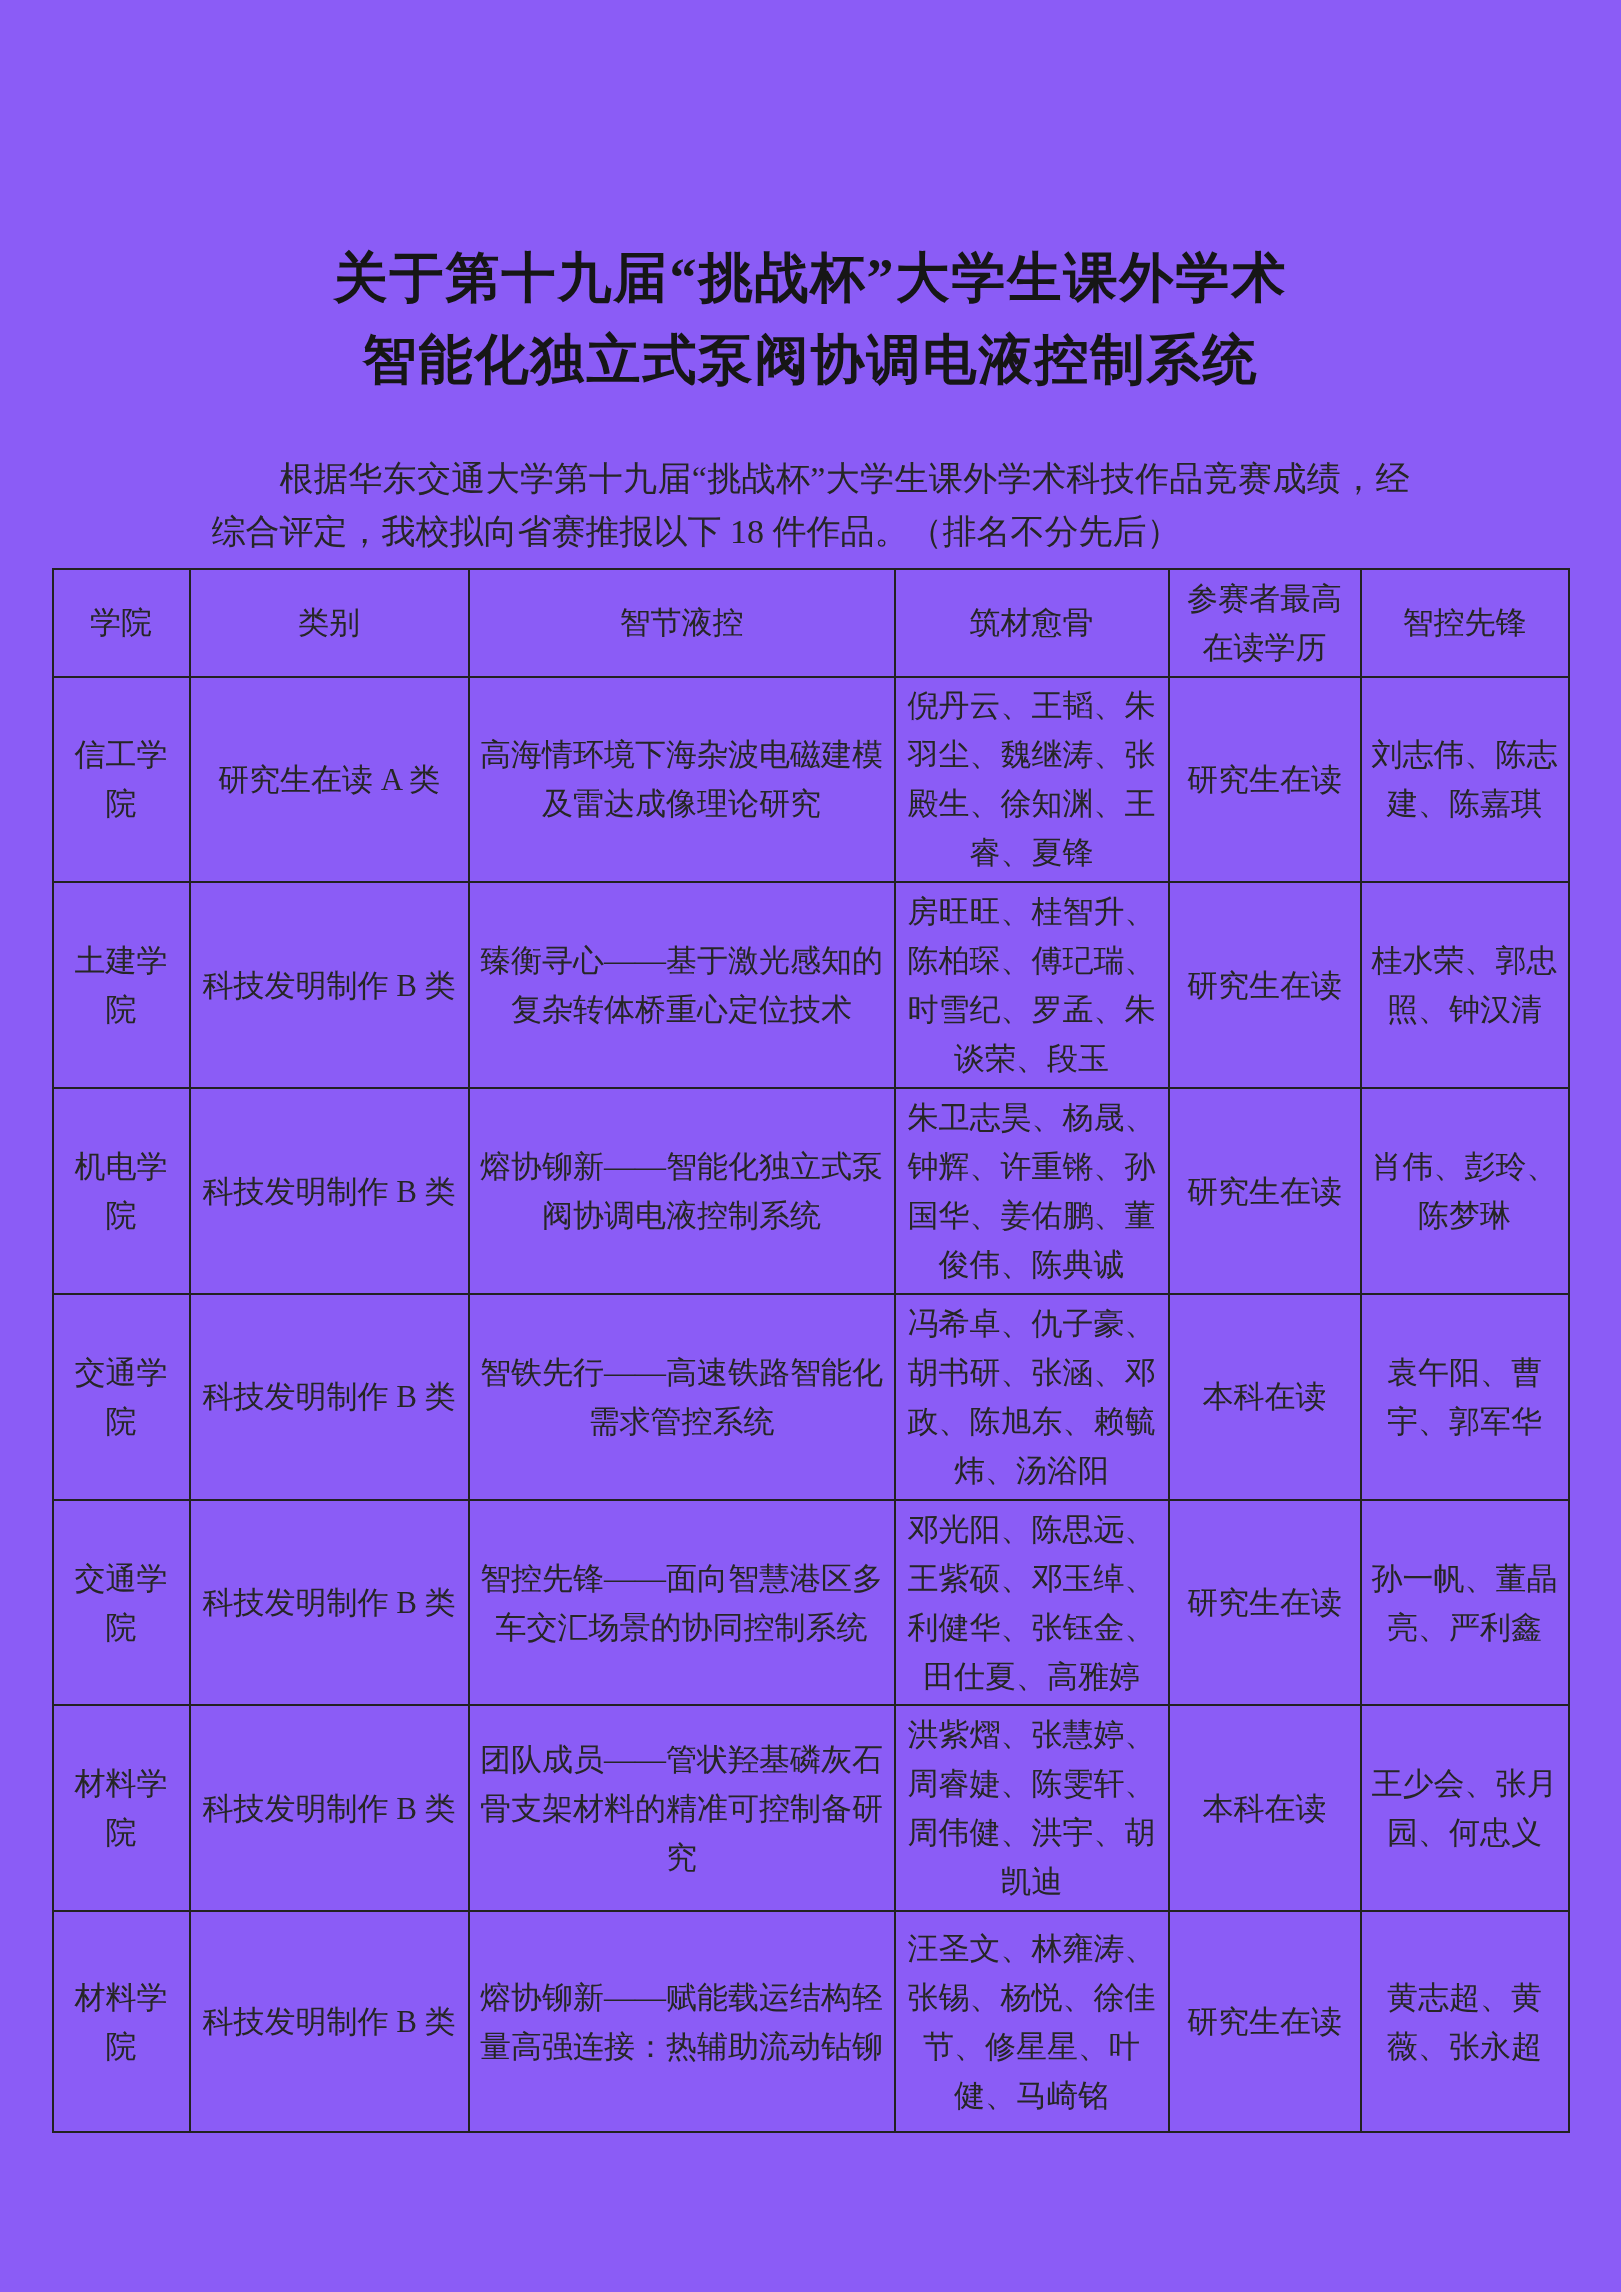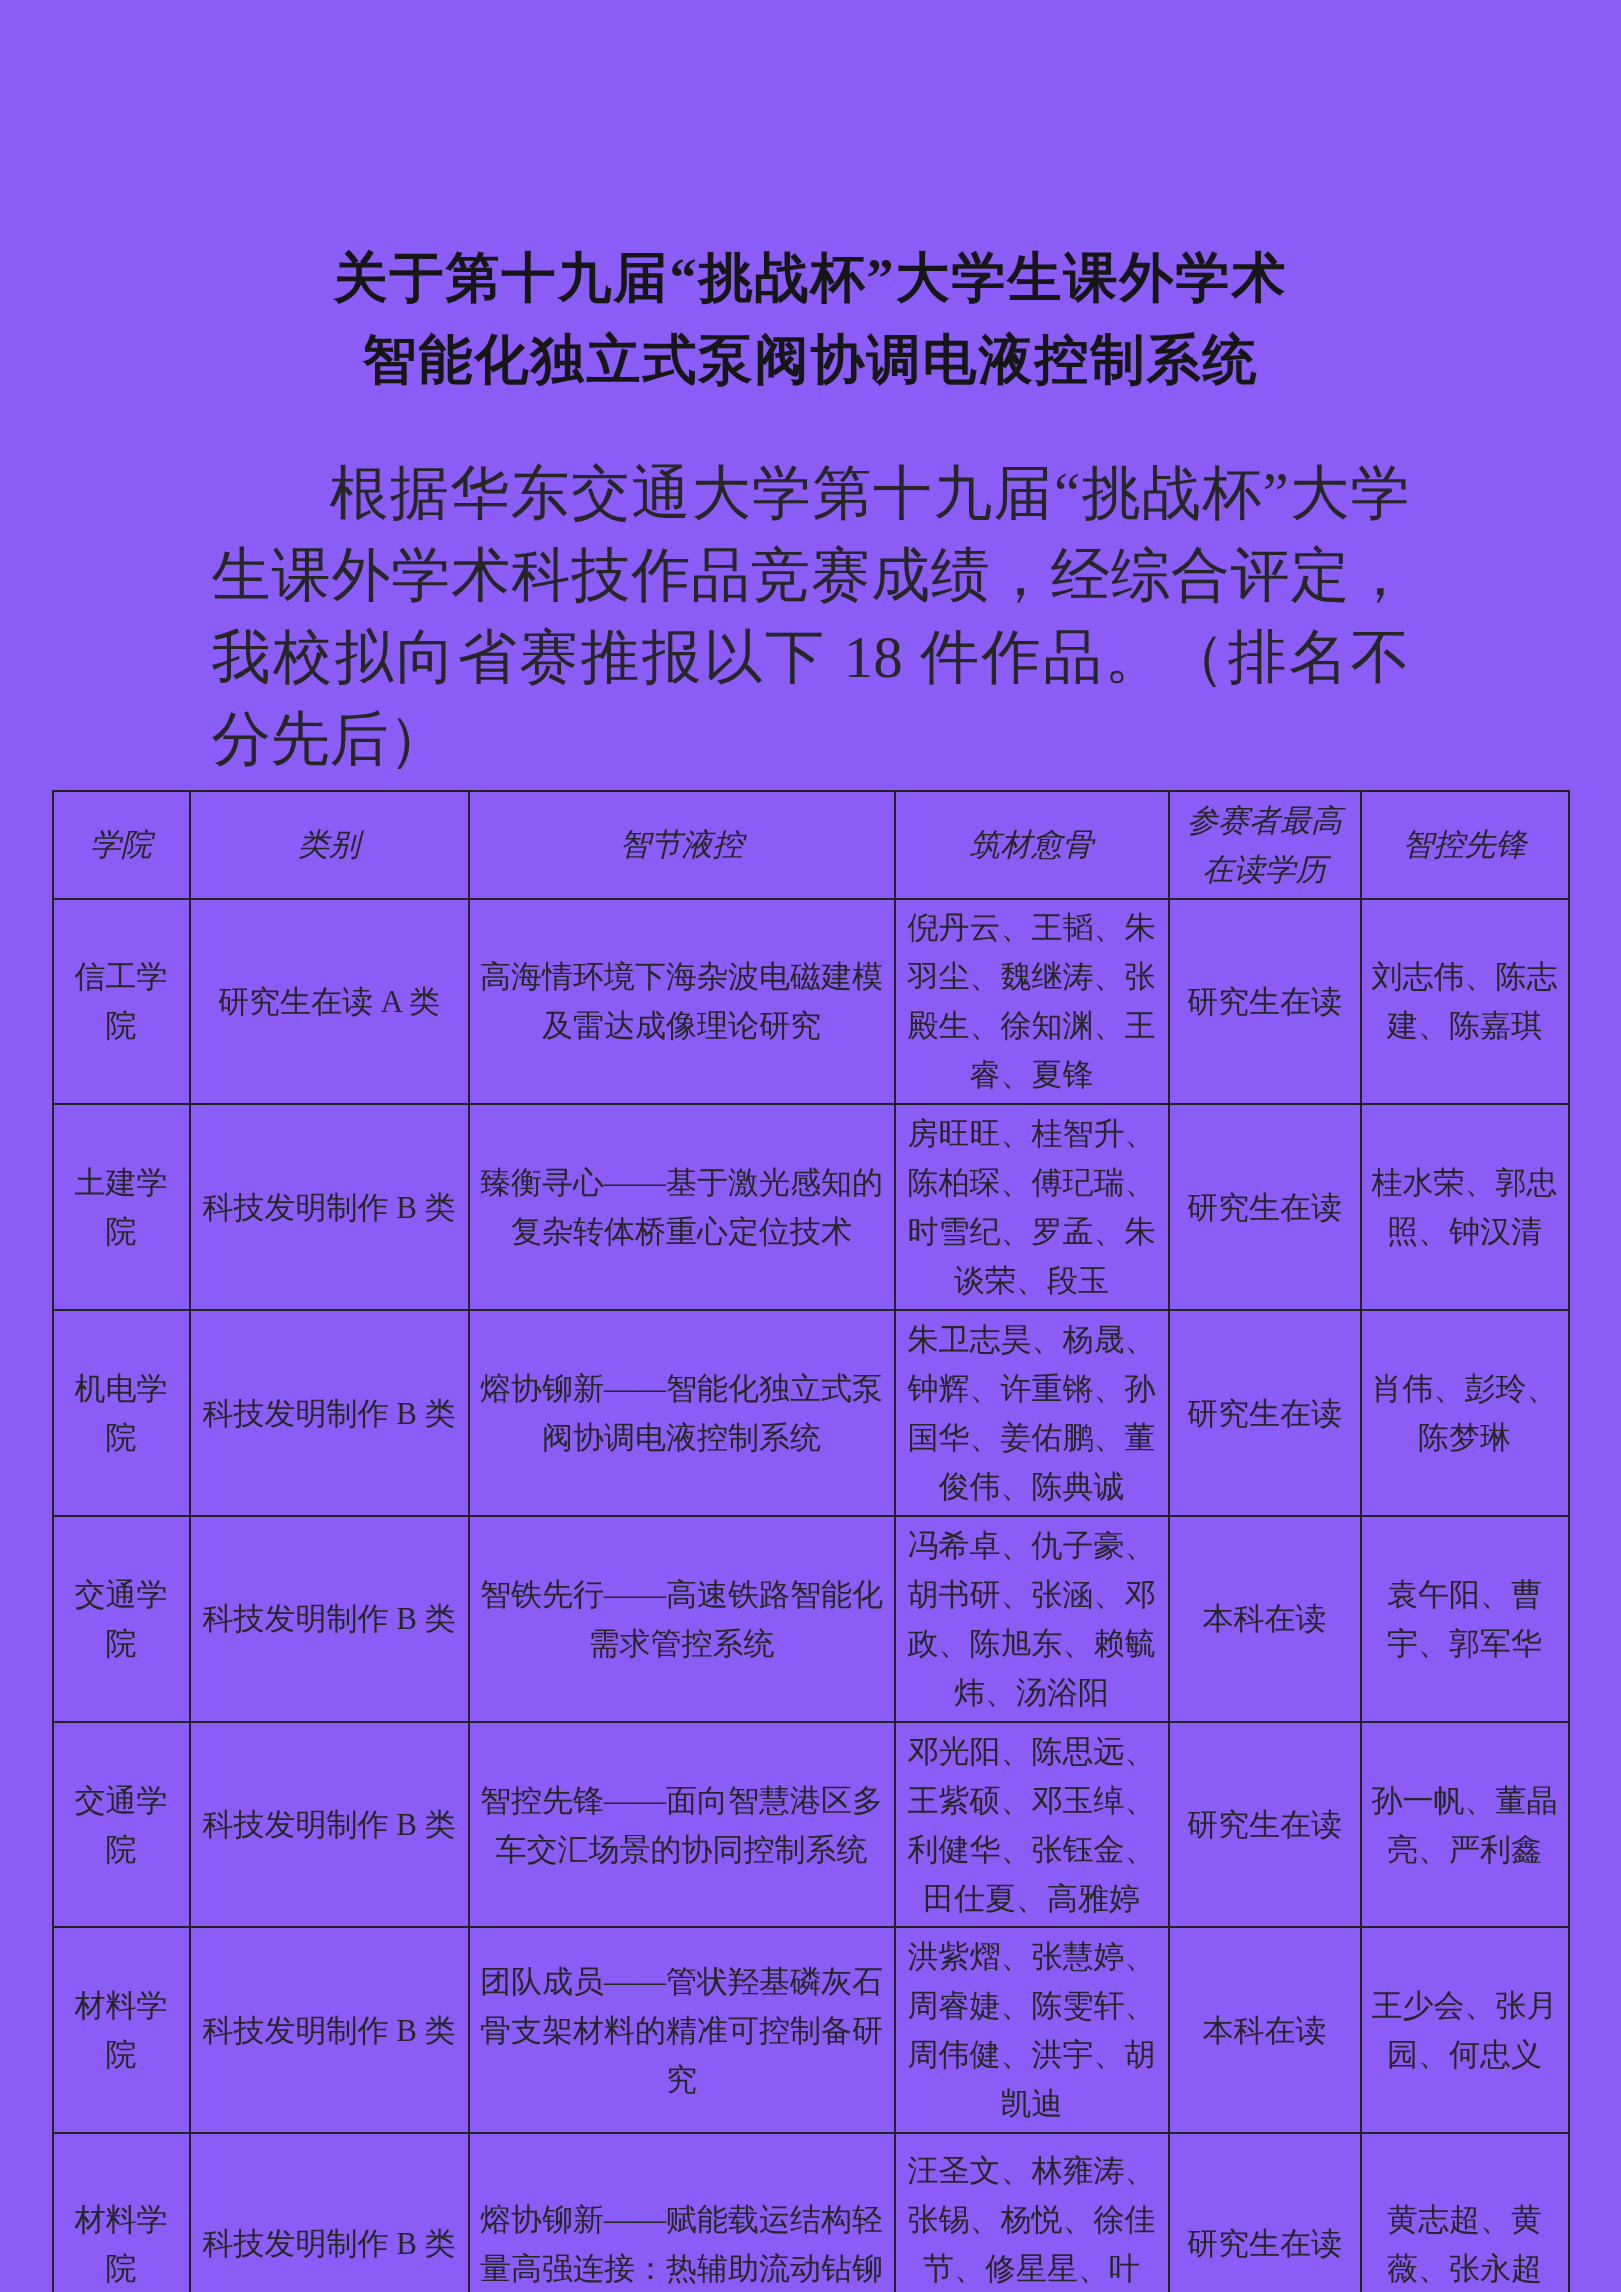--- a/index.html
+++ b/index.html
@@ -23,22 +23,22 @@
     text-align: center;
     font-size: 54px;
     font-weight: bold;
     line-height: 82px;
     letter-spacing: 2px;
     color: #161616;
   }
   .intro {
     width: 1198px;
     margin: 51px auto 0 auto;
-    font-size: 59px;
-    line-height: 82px;
+    font-size: 34px;
+    line-height: 53px;
     text-align: justify;
     text-indent: 2em;
     color: #262626;
   }
   .doc-table {
     width: 1517px;
     margin: 9.8px auto 0 auto;
     border-collapse: collapse;
     table-layout: fixed;
   }
@@ -48,21 +48,21 @@
     text-align: center;
     vertical-align: middle;
     font-weight: normal;
     font-size: 31px;
     line-height: 49px;
     padding: 3.9px 9.8px;
     color: #262626;
     box-sizing: border-box;
     overflow: hidden;
   }
-  .doc-table thead tr { height: 103px; font-style: italic; }
+  .doc-table thead tr { height: 103px; }
   .doc-table tbody tr:nth-child(1) { height: 172px; }
   .doc-table tbody tr:nth-child(2) { height: 172px; }
   .doc-table tbody tr:nth-child(3) { height: 176px; }
   .doc-table tbody tr:nth-child(4) { height: 176px; }
   .doc-table tbody tr:nth-child(5) { height: 191px; }
   .doc-table tbody tr:nth-child(6) { height: 191px; }
   .doc-table tbody tr:nth-child(7) { height: 221px; }
 </style>
 </head>
 <body>

